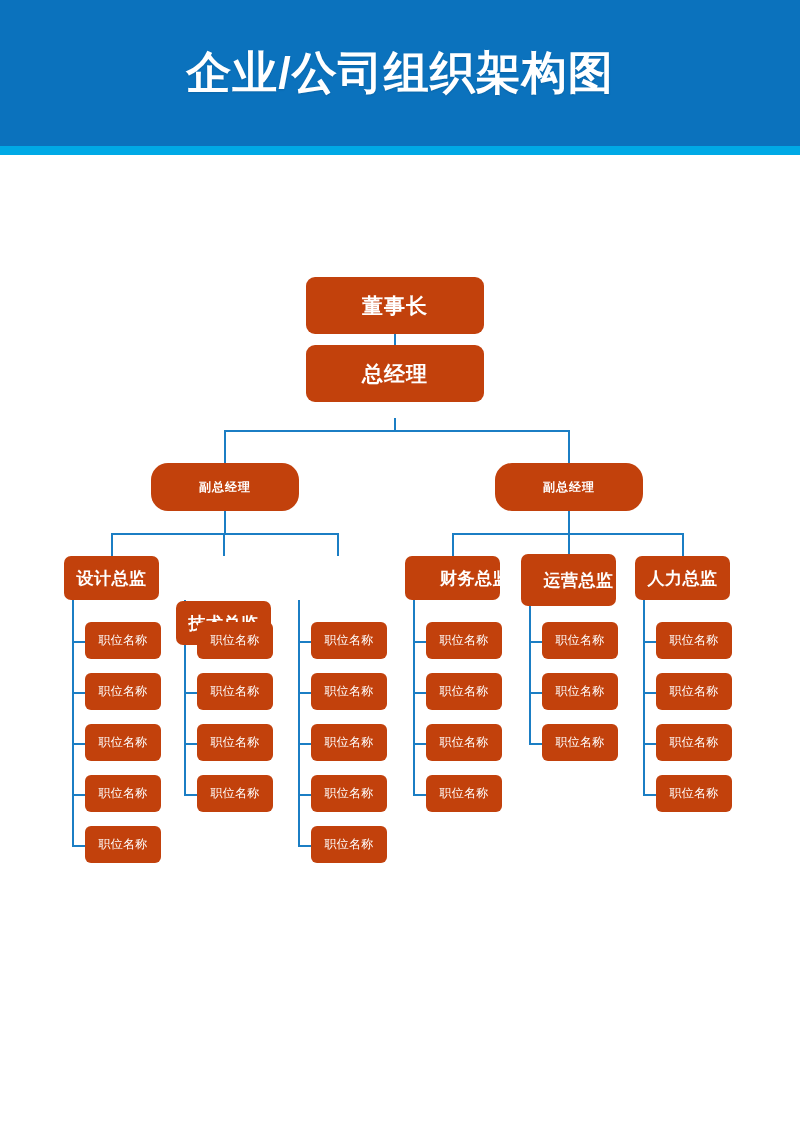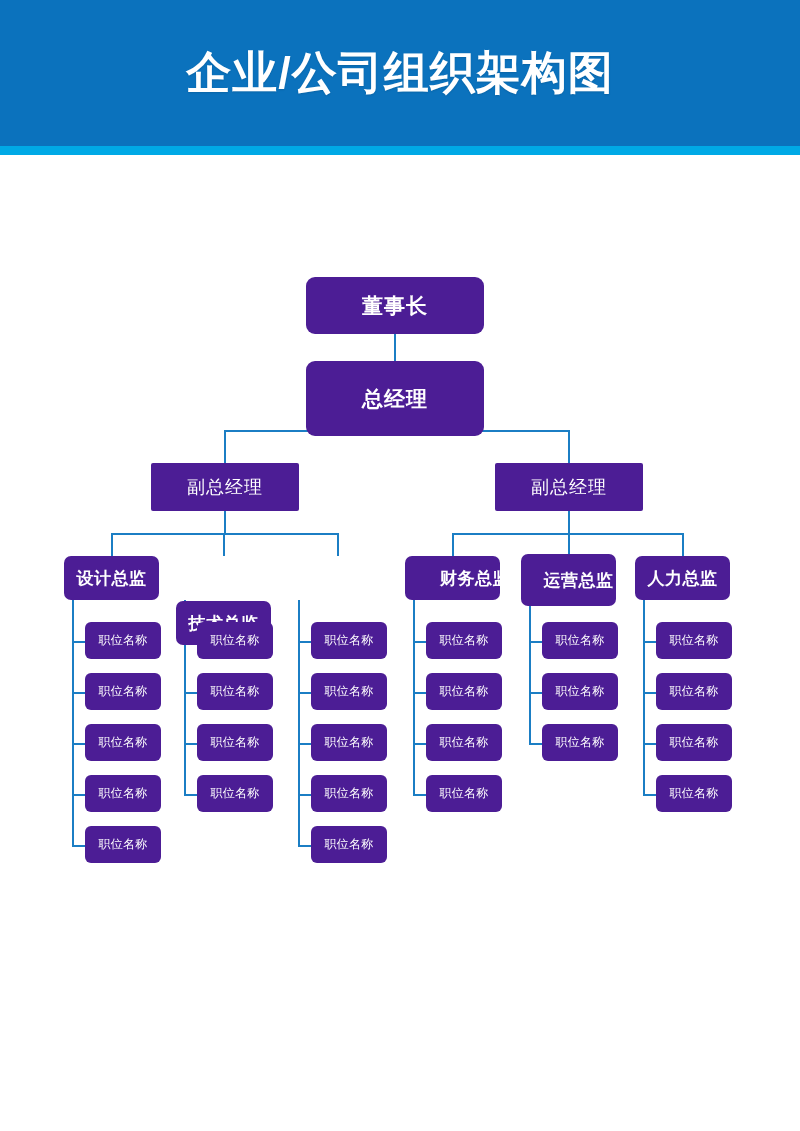--- a/index.html
+++ b/index.html
@@ -48,39 +48,39 @@
   #org-chart {
     position: absolute;
     left: 0; top: 155px;
     width: 800px; height: 976px;
   }
 
   
   .node {
     position: absolute;
     box-sizing: border-box;
-    background: #4c1d95;
+    background: #c2410c;
     color: #ffffff;
     display: flex;
     align-items: center;
     justify-content: center;
     text-align: center;
     white-space: nowrap;
     z-index: 3;
   }
   .node-exec {
     border-radius: 9px;
     font-size: 21px;
     font-weight: bold;
     letter-spacing: 1px;
   }
   .node-vp {
-    border-radius: 2px;
-    font-size: 18px;
-    font-weight: normal;
+    border-radius: 17px;
+    font-size: 12px;
+    font-weight: bold;
     letter-spacing: 1px;
   }
   .node-dir {
     border-radius: 7px;
     font-size: 17px;
     font-weight: bold;
     letter-spacing: 0.5px;
   }
   .node-leaf {
     border-radius: 6px;
@@ -101,21 +101,21 @@
 </head>
 <body>
 
 <div id="header-banner">
   <div id="header-title">企业/公司组织架构图</div>
 </div>
 <div id="header-accent-strip"></div>
 
 <div id="org-chart">
     <div class="node node-exec" style="left: 306px; top: 122px; width: 178px; height: 57px;">董事长</div>
-    <div class="node node-exec" style="left: 306px; top: 206px; width: 178px; height: 75px;">总经理</div>
+    <div class="node node-exec" style="left: 306px; top: 190px; width: 178px; height: 57px;">总经理</div>
     <div class="conn conn-v" style="left: 394px; top: 179px; height: 27px;"></div>
     <div class="conn conn-v" style="left: 394px; top: 263px; height: 12px;"></div>
     <div class="conn conn-h" style="left: 224px; top: 275px; width: 346px;"></div>
     <div class="conn conn-v" style="left: 224px; top: 275px; height: 33px;"></div>
     <div class="node node-vp" style="left: 151px; top: 308px; width: 148px; height: 48px;">副总经理</div>
     <div class="conn conn-v" style="left: 568px; top: 275px; height: 33px;"></div>
     <div class="node node-vp" style="left: 495px; top: 308px; width: 148px; height: 48px;">副总经理</div>
     <div class="conn conn-v" style="left: 224px; top: 356px; height: 22px;"></div>
     <div class="conn conn-h" style="left: 110.5px; top: 378px; width: 228px;"></div>
     <div class="conn conn-v" style="left: 110.5px; top: 378px; height: 23px;"></div>

